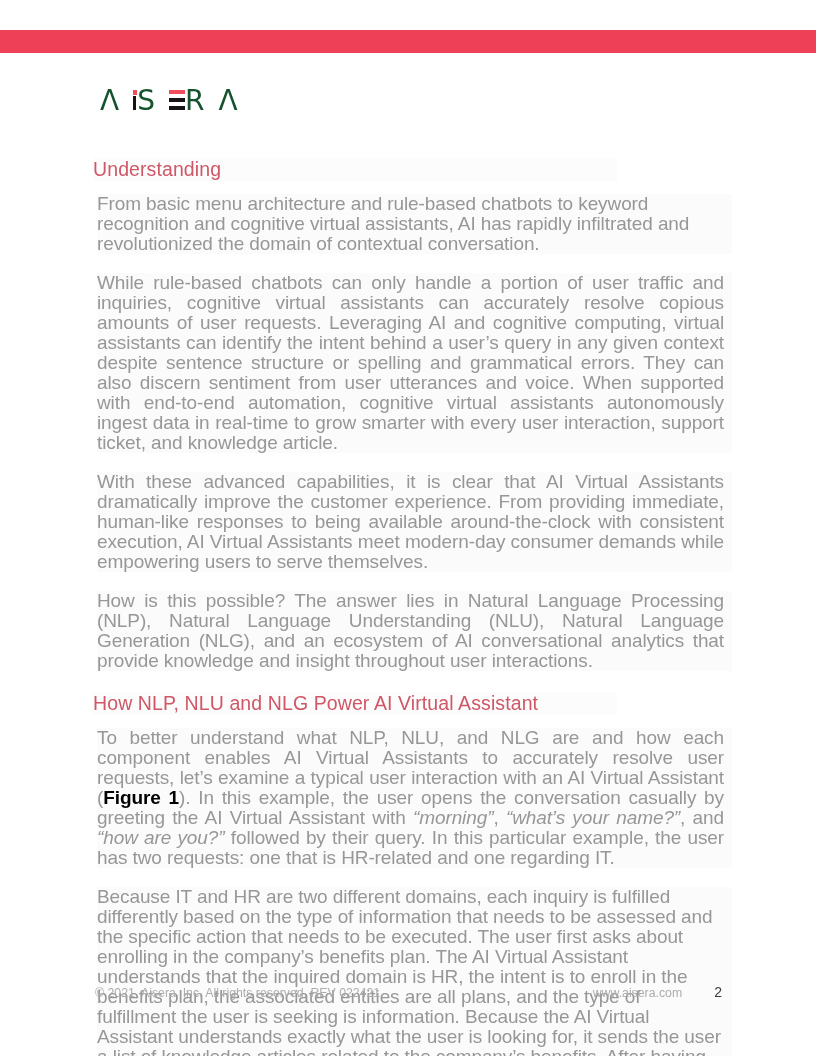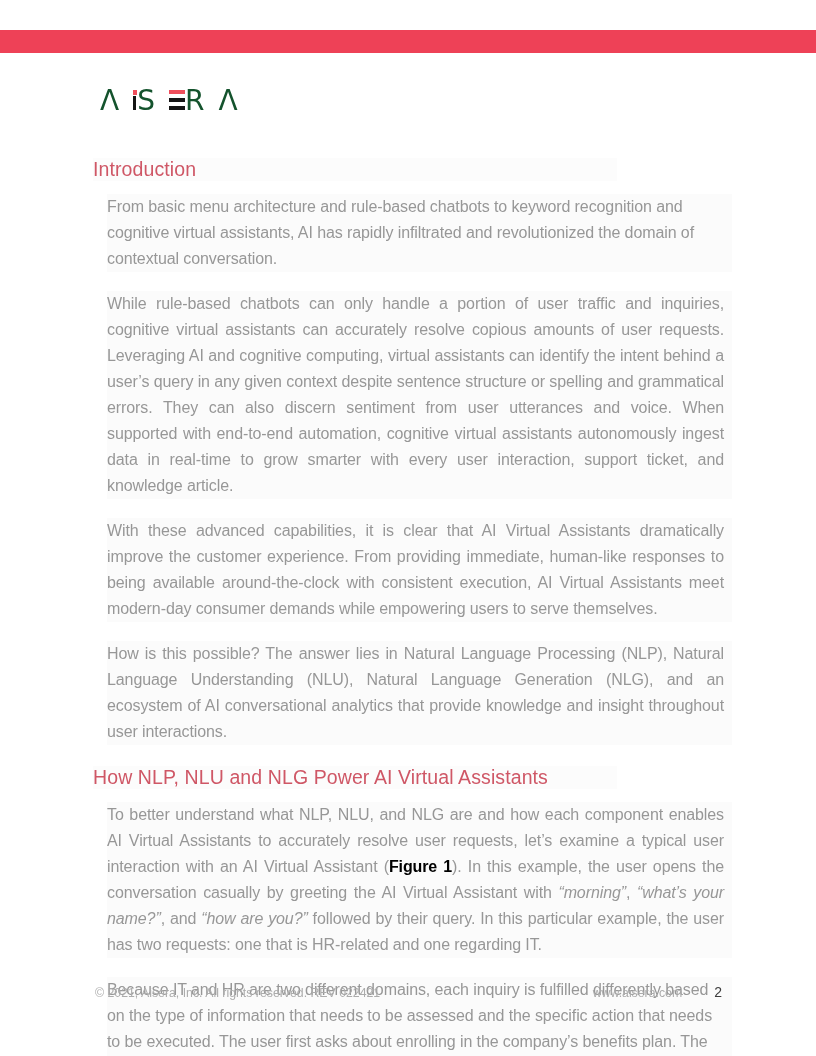--- a/index.html
+++ b/index.html
@@ -59,23 +59,23 @@
   }
   h2.sec-heading {
     font-size: 19.5px; font-weight: 400;
     color: #CF5766; letter-spacing: 0.1px;
     margin: 0 0 13px 0;
     width: 524px;
     background: rgba(0,0,0,0.01);
   }
   h2.sec-heading.second { margin-top: 21px; }
   p.para {
-    margin: 0 0 19px 14px;
+    margin: 0 0 19px 4px;
     padding-right: 8px;
-    font-size: 16px; line-height: 26px;
+    font-size: 19px; line-height: 20px;
     letter-spacing: -0.1px;
     color: #979797;
     background: rgba(0,0,0,0.014);
   }
   p.para.justify { text-align: justify; }
   .it { font-style: italic; }
   .fig-link {
     color: #000000; font-weight: 600; cursor: pointer;
   }
 
@@ -93,39 +93,39 @@
 <body>
 
 <div class="top-bar"></div>
 
 <div class="logo" aria-label="AISERA">
   <span class="lg">Λ</span><span class="lg-i"><span class="dot"></span><span class="stem"></span></span><span class="lg">S</span><span class="lg-e"><span class="bar b1"></span><span class="bar b2"></span><span class="bar b3"></span></span><span class="lg">R</span><span class="lg">Λ</span>
 </div>
 
 <div class="content">
 
-  <h2 class="sec-heading">Introduction</h2>
+  <h2 class="sec-heading">Understanding</h2>
 
   <p class="para">
     <span>From basic menu architecture and rule-based chatbots to keyword recognition and cognitive virtual assistants, AI has rapidly infiltrated and revolutionized the domain of contextual conversation.</span>
   </p>
 
   <p class="para justify">
     <span>While rule-based chatbots can only handle a portion of user traffic and inquiries, cognitive virtual assistants can accurately resolve copious amounts of user requests. Leveraging AI and cognitive computing, virtual assistants can identify the intent behind a user’s query in any given context despite sentence structure or spelling and grammatical errors. They can also discern sentiment from user utterances and voice. When supported with end-to-end automation, cognitive virtual assistants autonomously ingest data in real-time to grow smarter with every user interaction, support ticket, and knowledge article.</span>
   </p>
 
   <p class="para justify">
     <span>With these advanced capabilities, it is clear that AI Virtual Assistants dramatically improve the customer experience. From providing immediate, human-like responses to being available around-the-clock with consistent execution, AI Virtual Assistants meet modern-day consumer demands while empowering users to serve themselves.</span>
   </p>
 
   <p class="para justify">
     <span>How is this possible? The answer lies in Natural Language Processing (NLP), Natural Language Understanding (NLU), Natural Language Generation (NLG), and an ecosystem of AI conversational analytics that provide knowledge and insight throughout user interactions.</span>
   </p>
 
-  <h2 class="sec-heading second">How NLP, NLU and NLG Power AI Virtual Assistants</h2>
+  <h2 class="sec-heading second">How NLP, NLU and NLG Power AI Virtual Assistant</h2>
 
   <p class="para justify"><span>To better understand what NLP, NLU, and NLG are and how each component enables AI Virtual Assistants to accurately resolve user requests, let’s examine a typical user interaction with an AI Virtual Assistant (</span><span class="fig-link">Figure 1</span><span>). In this example, the user opens the conversation casually by greeting the AI Virtual Assistant with </span><span class="it">“morning”</span><span>, </span><span class="it">“what’s your name?”</span><span>, and </span><span class="it">“how are you?”</span><span> followed by their query. In this particular example, the user has two requests: one that is HR-related and one regarding IT.</span></p>
 
   <p class="para">
     <span>Because IT and HR are two different domains, each inquiry is fulfilled differently based on the type of information that needs to be assessed and the specific action that needs to be executed. The user first asks about enrolling in the company’s benefits plan. The AI Virtual Assistant understands that the inquired domain is HR, the intent is to enroll in the benefits plan, the associated entities are all plans, and the type of fulfillment the user is seeking is information. Because the AI Virtual Assistant understands exactly what the user is looking for, it sends the user a list of knowledge articles related to the company’s benefits. After having their first question answered, the user then changes the topic by requesting access to Zoom. Although the domain switched from HR to IT within one conversation, the AI Virtual Assistant was able to recognize this and accurately extract the intent and associated entities to auto-provision the Zoom plugin with Conversational RPA.</span>
   </p>
 
 </div>
 
 <div class="footer">

